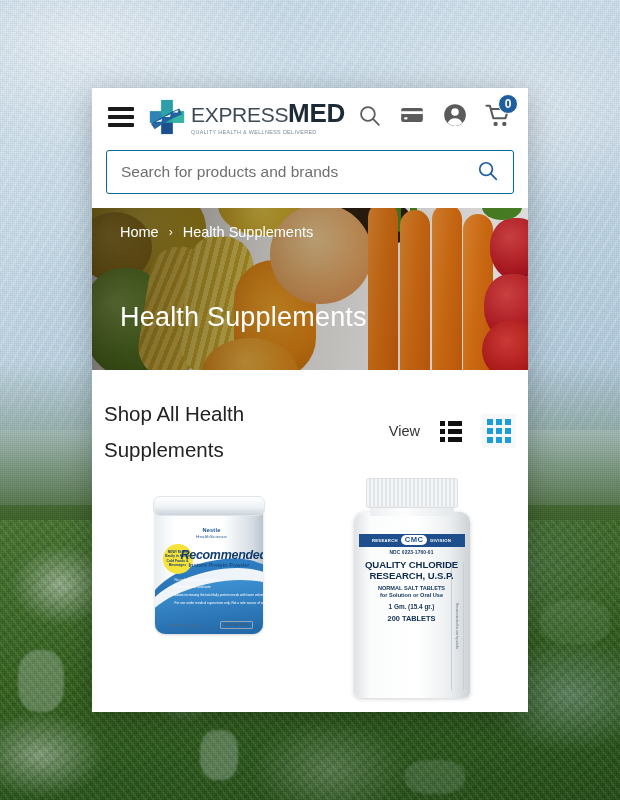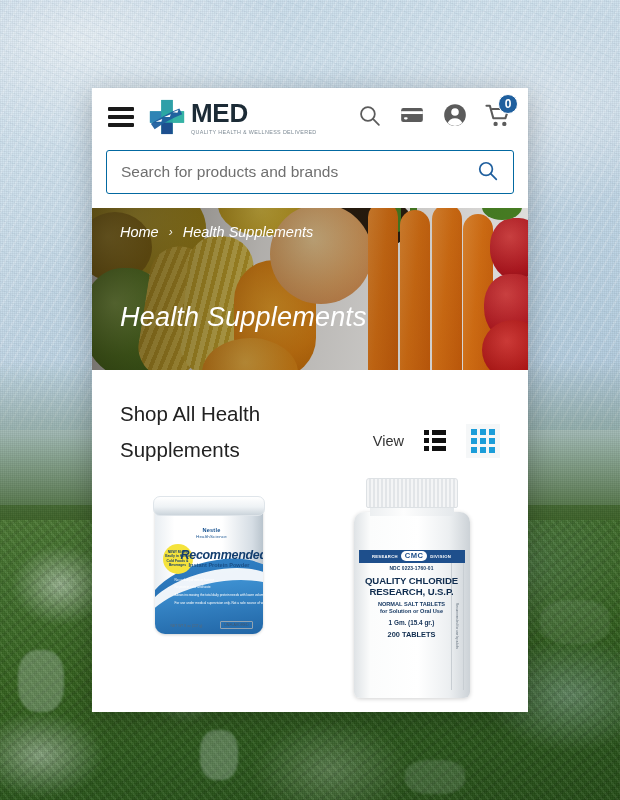--- a/index.html
+++ b/index.html
@@ -103,21 +103,21 @@
   }
   .searchbox input::placeholder { color:#6f6f6f; }
 
   
   .hero { position:relative; height:162px; overflow:hidden; }
   .hero-photo { position:absolute; inset:0; }
   .hero-overlay {
     position:absolute; inset:0;
     background:linear-gradient(100deg, rgba(20,14,6,.62) 0%, rgba(25,18,8,.34) 38%, rgba(20,14,6,.12) 100%);
   }
-  .hero-inner { position:relative; padding:16px 0 0 28px; height:100%;font-style:italic; }
+  .hero-inner { position:relative; padding:16px 0 0 28px; height:100%; }
   .crumbs { display:flex; align-items:center; gap:10px; color:#fff; font-size:14.5px; }
   .crumb { color:#fff; }
   .crumb-sep { font-size:12px; opacity:.9; }
   .hero-title {
     position:absolute; left:28px; bottom:37px;
     color:#fff; font-size:27px; font-weight:400; letter-spacing:.2px;
   }
 
   
   .veg { position:absolute; }
@@ -177,21 +177,21 @@
   .v-tomato {
     right:-16px; top:112px; width:62px; height:60px; border-radius:50%;
     background:radial-gradient(circle at 40% 35%, #e9413f, #bb1415 70%);
   }
   .v-dark {
     left:228px; top:-10px; width:90px; height:50px; border-radius:40%;
     background:#2a1d10;
   }
 
   
-  .shop { padding:26px 28px 0; display:flex; align-items:center;gap:45px; }
+  .shop { padding:26px 12px 0; display:flex; align-items:flex-start;gap:45px; }
   .shop-title {
     font-size:20.5px; color:#222; line-height:1.75; font-weight:400; max-width:200px;
   }
   .view-wrap { margin-left:auto; display:flex; align-items:center; gap:14px; padding-top:18px; }
   .view-label { font-size:14.5px; color:#333; }
   .icon-btn {
     width:34px; height:34px; display:flex; align-items:center; justify-content:center;
     cursor:pointer; background:transparent;
   }
   .icon-btn.active { background:#f5f7f8; }
@@ -284,21 +284,21 @@
     background:linear-gradient(90deg,#eceff1,#fdfdfd 40%,#e4e8eb);
   }
   .b-body {
     position:absolute; left:8px; top:34px; width:116px; height:186px;
     border-radius:10px 10px 6px 6px;
     background:linear-gradient(90deg,#dfe3e6 0%,#fbfcfc 14%,#ffffff 55%,#eceff1 82%,#ccd2d7 100%);
     box-shadow:0 1px 4px rgba(0,0,0,.18);
     overflow:hidden;
   }
   .b-label {
-    position:absolute; left:12px; top:70px; width:108px; padding-top:2px;
+    position:absolute; left:12px; top:54px; width:108px; padding-top:2px;
     text-align:center;
   }
   .cmc-bar {
     display:flex; align-items:center; justify-content:center; gap:3px;
     background:#1e4f8c; color:#fff; height:13px; margin:0 1px;
   }
   .cmc-bar .side { font-size:4.2px; letter-spacing:.3px; font-weight:bold; }
   .cmc-bar .cmc-pill {
     background:#fff; color:#1e4f8c; font-size:7.6px; font-weight:bold;
     padding:0 4px; border-radius:7px; letter-spacing:.4px; line-height:10px;
@@ -351,20 +351,21 @@
           <path d="M14 2 h12 v12 h-12 z" fill="#2e9fa8"></path>
           <path d="M2 14 h12 v12 h-12 z" fill="#2f84b5"></path>
           <path d="M14 26 h12 v12 h-12 z" fill="#1d4f8f"></path>
           <path d="M26 14 h12 v12 h-12 z" fill="#35b3a5"></path>
           <path d="M3 27 C12 22 22 15 33 11 L36 17 C25 21 15 27 7 33 Z" fill="#1f5f9e" opacity="0.95"></path>
           <path d="M8 25 l7 -3 l-1 3 z M17 20 l7 -3 l-1 3 z M26 15 l6 -2.5 l-1 3 z" fill="#ffffff"></path>
         </svg>
       </div>
       <div class="logo-text">
         <div class="logo-word">
+          <span class="logo-express">EXPRESS</span>
             <span class="logo-med">MED</span>
         </div>
         <div class="logo-tag">QUALITY HEALTH &amp; WELLNESS DELIVERED</div>
       </div>
     </div>
 
     <div class="top-icons">
 
       <span class="ticon">
         <svg width="25" height="25" viewBox="0 0 24 24" fill="none" stroke="#5b5b5b" stroke-width="1.7">

